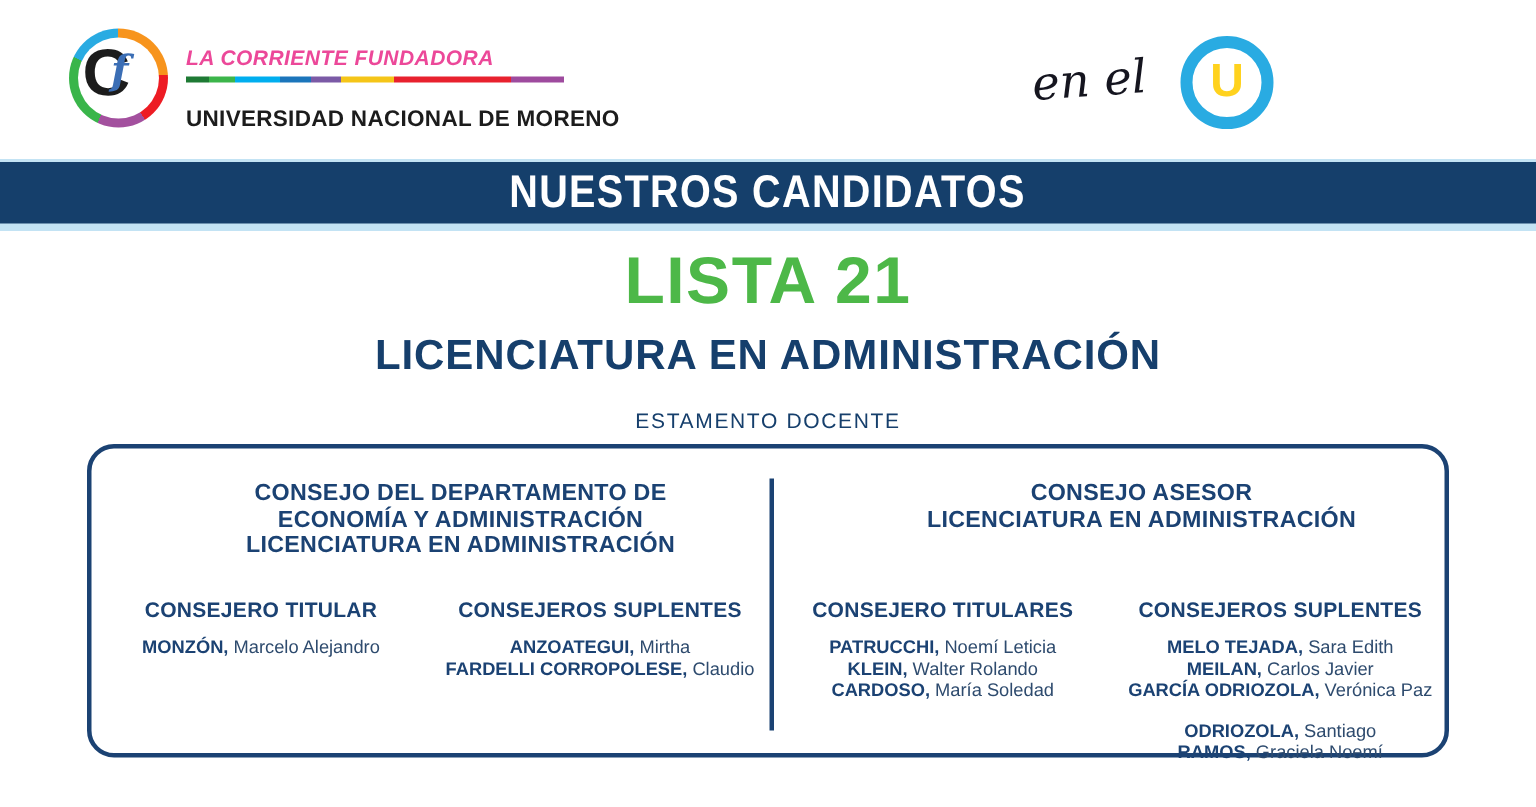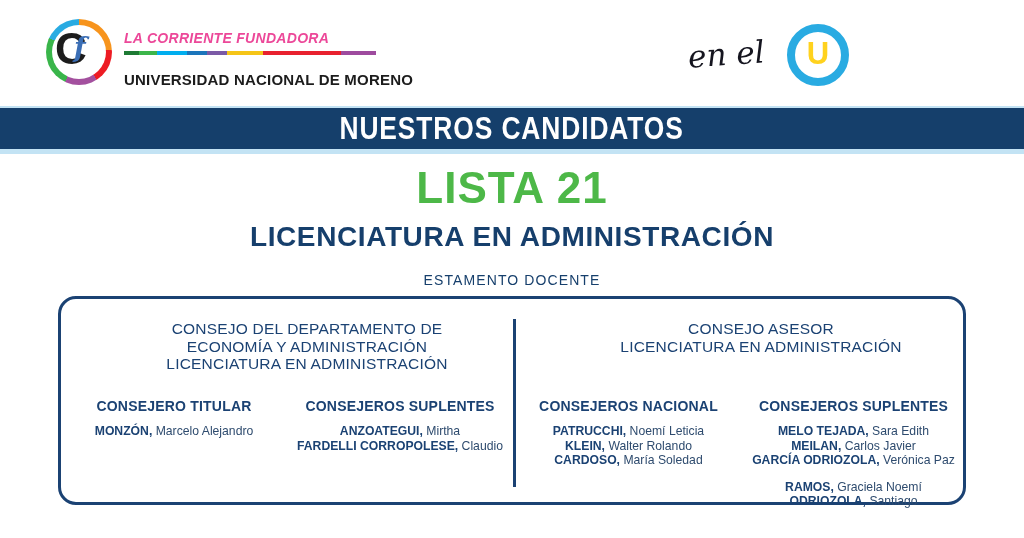--- a/index.html
+++ b/index.html
@@ -37,21 +37,21 @@
   .lista { position:absolute; left:0; top:163px; width:1024px; text-align:center; color:#4DB848; font-size:44px; font-weight:800; letter-spacing:1px; }
   .program { position:absolute; left:0; top:221px; width:1024px; text-align:center; color:#163F6C; font-size:28px; font-weight:800; letter-spacing:.6px; }
   .estamento { position:absolute; left:0; top:272px; width:1024px; text-align:center; color:#163F6C; font-size:14px; font-weight:400; letter-spacing:1.1px; }
 
   
   .board { position:absolute; left:58px; top:296px; width:908px; height:209px; border:3px solid #1B4273; border-radius:18px; }
   .divider { position:absolute; left:452px; top:20px; width:3px; height:168px; background:#1B4273; }
   .panel { position:absolute; top:0; height:100%; }
   .panel.left  { left:0;  width:452px; }
   .panel.right { left:455px; width:450px; }
-  .panel-title { margin-top:21px; text-align:center; color:#1B4273; font-size:15.5px; font-weight:400; line-height:17.5px; letter-spacing:.2px;padding-left:40px; }
+  .panel-title { margin-top:21px; text-align:center; color:#1B4273; font-size:15.5px; font-weight:700; line-height:17.5px; letter-spacing:.2px;padding-left:40px; }
   .groups { position:absolute; top:99px; left:0; right:0; display:flex; }
   .group { flex:1; text-align:center; }
   .group-heading { color:#1B4273; font-size:14px; font-weight:800; letter-spacing:.2px; }
   .members { margin-top:10px; }
   .members.gap-after { margin-bottom:12px; }
   .member { font-size:12.2px; line-height:14.5px; color:#2E4B6E; }
   .member .surname { font-weight:800; color:#1B4273; }
   .member .surname::after { content:", "; }
 </style>
 </head>
@@ -113,36 +113,36 @@
       </div>
     </div>
 
     <div class="panel right">
       <div class="panel-title">
         <div>CONSEJO ASESOR</div>
         <div>LICENCIATURA EN ADMINISTRACIÓN</div>
       </div>
       <div class="groups">
         <div class="group">
-          <div class="group-heading">CONSEJEROS NACIONAL</div>
+          <div class="group-heading">CONSEJERO TITULARES</div>
           <div class="members">
             <div class="member"><span class="surname">PATRUCCHI</span><span class="given">Noemí Leticia</span></div>
             <div class="member"><span class="surname">KLEIN</span><span class="given">Walter Rolando</span></div>
             <div class="member"><span class="surname">CARDOSO</span><span class="given">María Soledad</span></div>
           </div>
         </div>
         <div class="group">
           <div class="group-heading">CONSEJEROS SUPLENTES</div>
           <div class="members gap-after">
             <div class="member"><span class="surname">MELO TEJADA</span><span class="given">Sara Edith</span></div>
             <div class="member"><span class="surname">MEILAN</span><span class="given">Carlos Javier</span></div>
             <div class="member"><span class="surname">GARCÍA ODRIOZOLA</span><span class="given">Verónica Paz</span></div>
           </div>
           <div class="members">
+            <div class="member"><span class="surname">ODRIOZOLA</span><span class="given">Santiago</span></div>
             <div class="member"><span class="surname">RAMOS</span><span class="given">Graciela Noemí</span></div>
-            <div class="member"><span class="surname">ODRIOZOLA</span><span class="given">Santiago</span></div>
           </div>
         </div>
       </div>
     </div>
   </div>
 
 </div>
 
 </body></html>

